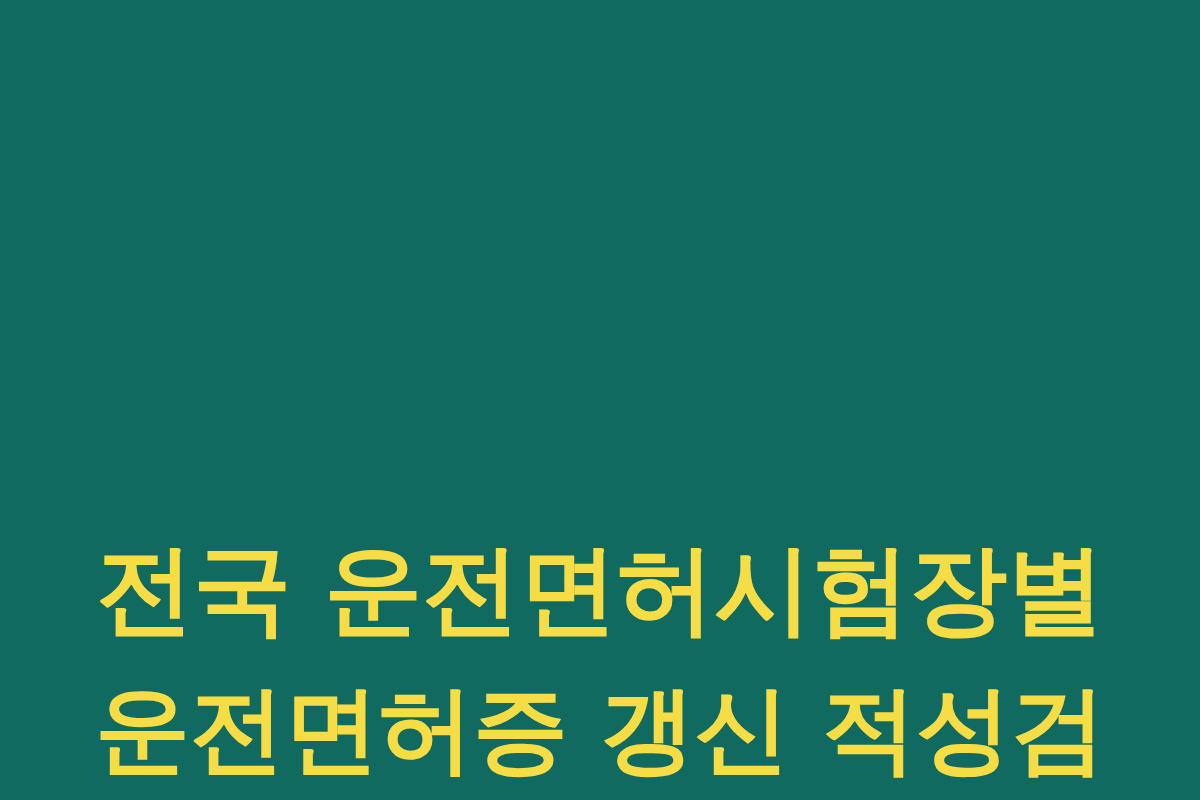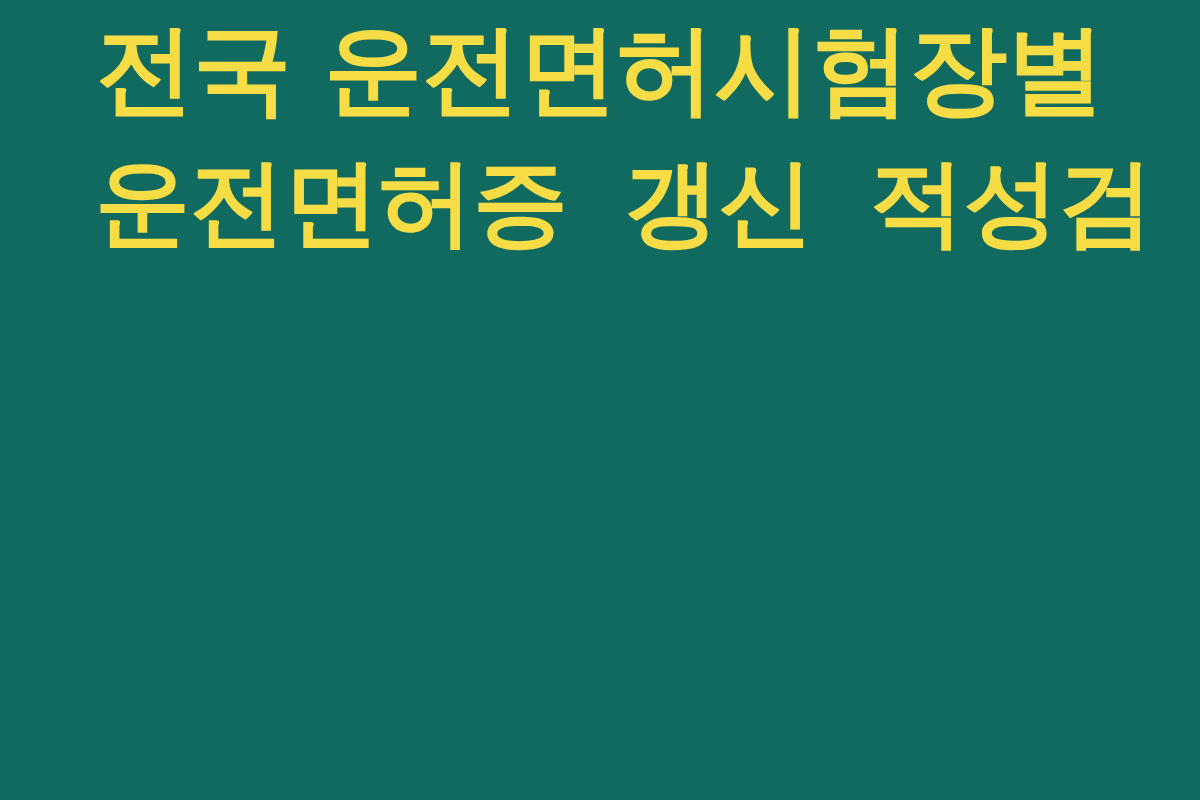--- a/index.html
+++ b/index.html
@@ -15,21 +15,21 @@
     font-family: "Liberation Sans", "DejaVu Sans", sans-serif;
   }
 
   #thumbnail-card {
     position: relative;
     width: 1200px;
     height: 800px;
     box-sizing: border-box;
     background: #106A60;
     display: flex;
-    align-items: flex-start;
+    align-items: flex-end;
     justify-content: center;
   }
 
   #headline-block {
     width: 1010px;
     margin: 0 auto;
     text-align: center;
     display: flex;
     flex-direction: column;
     justify-content: center;
@@ -51,16 +51,16 @@
     -webkit-font-smoothing: antialiased;
   }
 </style>
 </head>
 <body>
 
 <div id="thumbnail-card" style="background: rgb(16, 106, 96);">
 
   <div id="headline-block">
     <span class="headline-line" style="color: rgb(246, 220, 69); font-size: 98px;">전국 운전면허시험장별</span>
-    <span class="headline-line" style="color: rgb(246, 220, 69); font-size: 95px; font-family: Liberation Mono, monospace;">운전면허증 갱신 적성검</span>
+    <span class="headline-line" style="color: rgb(246, 220, 69); font-size: 95px;">운전면허증 갱신 적성검</span>
   </div>
 
 </div>
 
 </body></html>

